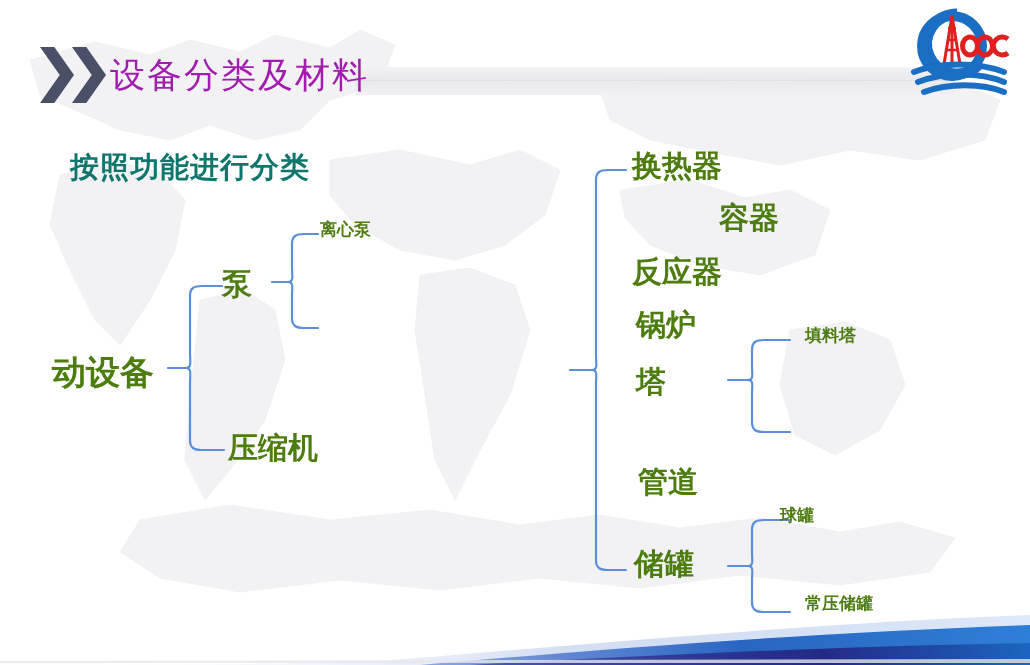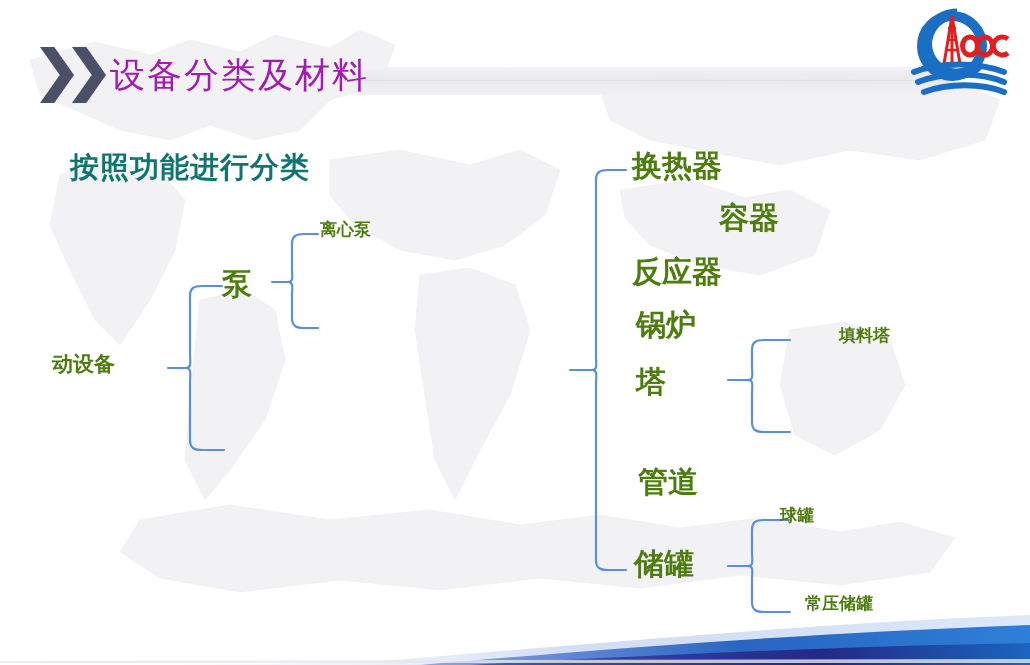--- a/index.html
+++ b/index.html
@@ -70,21 +70,21 @@
   .bottom-deco{position:absolute;left:0;bottom:0;width:1030px;height:80px;pointer-events:none;}
 
   
   .node{
     position:absolute;
     color:#4d7c0f;
     white-space:nowrap;
     font-family:"Liberation Serif","DejaVu Serif",serif;
     font-weight:bold;
   }
-  .n-lvl1{font-size:21px;}
+  .n-lvl1{font-size:34px;}
   .n-lvl2{font-size:30px;}
   .n-lvl3{font-size:17px;}
 
   
   .brackets{position:absolute;left:0;top:0;width:1030px;height:665px;pointer-events:none;}
 </style>
 </head>
 <body>
 
 <div id="slide">
@@ -169,33 +169,34 @@
     </g>
   </svg>
 
   <div class="node n-lvl1" style="left:52px;top:350px;">动设备</div>
 
   <div class="node n-lvl2" style="left:222px;top:264px;">泵</div>
 
   <div class="node n-lvl3" style="left:320px;top:218px;">离心泵</div>
 
 
+  <div class="node n-lvl2" style="left:228px;top:428px;">压缩机</div>
 
 
   <div class="node n-lvl2" style="left:632px;top:146px;">换热器</div>
 
   <div class="node n-lvl2" style="left:672px;top:198px;margin-left:47px;">容器</div>
 
   <div class="node n-lvl2" style="left:632px;top:252px;">反应器</div>
 
   <div class="node n-lvl2" style="left:636px;top:305px;">锅炉</div>
 
   <div class="node n-lvl2" style="left:636px;top:362px;">塔</div>
 
-  <div class="node n-lvl3" style="left:805px;top:324px;margin-left:34px;">填料塔</div>
+  <div class="node n-lvl3" style="left:805px;top:324px;">填料塔</div>
 
 
 
   <div class="node n-lvl2" style="left:638px;top:462px;">管道</div>
 
   <div class="node n-lvl2" style="left:634px;top:544px;">储罐</div>
 
   <div class="node n-lvl3" style="left:780px;top:504px;">球罐</div>
 
   <div class="node n-lvl3" style="left:805px;top:592px;">常压储罐</div>

